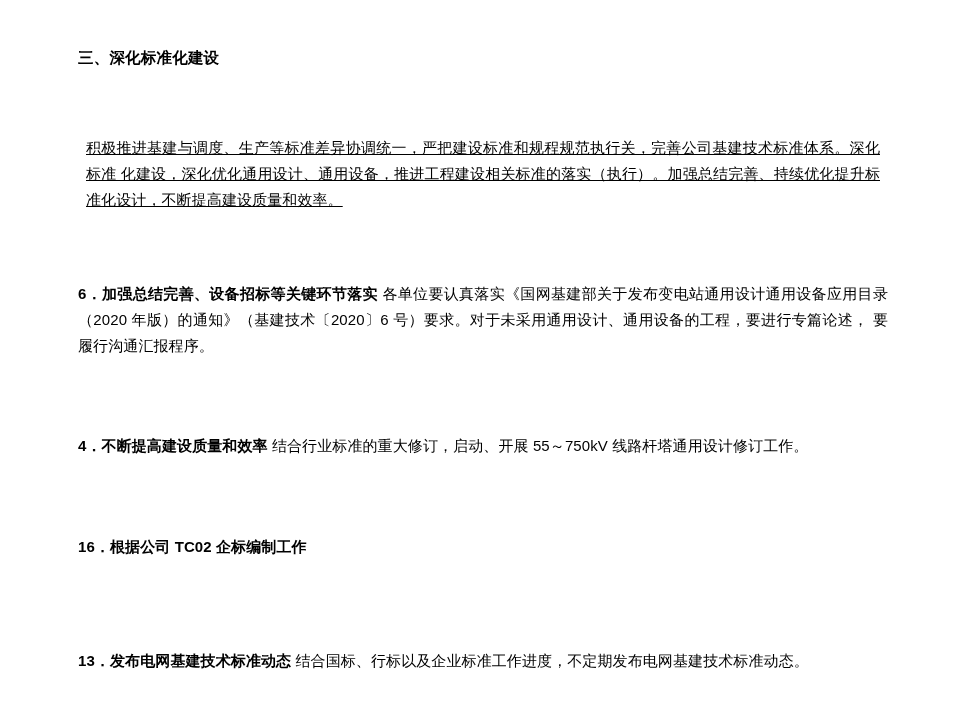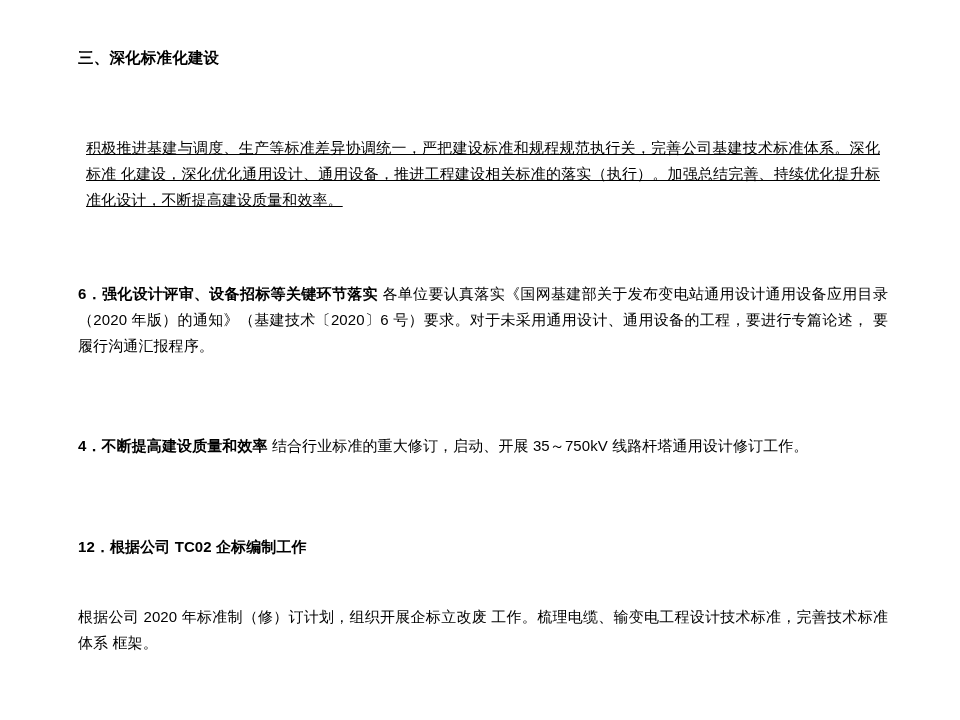--- a/index.html
+++ b/index.html
@@ -51,31 +51,30 @@
 <div class="page">
 
   <div class="section-heading">三、深化标准化建设</div>
 
   <div class="spacer-lg"></div>
 
   <p class="block para-intro">积极推进基建与调度、生产等标准差异协调统一，严把建设标准和规程规范执行关，完善公司基建技术标准体系。深化标准 化建设，深化优化通用设计、通用设备，推进工程建设相关标准的落实（执行）。加强总结完善、持续优化提升标准化设计，不断提高建设质量和效率。</p>
 
   <div class="spacer-md"></div>
 
-  <p class="block mixed"><b>6．</b><b>强化设计评审、设备招标等关键环节落实</b><span> 各单位要认真落实《国网基建部关于发布变电站通用设计通用设备应用目录（2020 年版）的通知》（基建技术〔2020〕6 号）要求。对于未采用通用设计、通用设备的工程，要进行专篇论述， 要履行沟通汇报程序。</span></p>
+  <p class="block mixed"><b>6．</b><b>加强总结完善、设备招标等关键环节落实</b><span> 各单位要认真落实《国网基建部关于发布变电站通用设计通用设备应用目录（2020 年版）的通知》（基建技术〔2020〕6 号）要求。对于未采用通用设计、通用设备的工程，要进行专篇论述， 要履行沟通汇报程序。</span></p>
 
   <div class="spacer-md"></div>
 
-  <p class="block mixed"><b>4．</b><b>不断提高建设质量和效率</b><span> 结合行业标准的重大修订，启动、开展 35～750kV 线路杆塔通用设计修订工作。</span></p>
+  <p class="block mixed"><b>4．</b><b>不断提高建设质量和效率</b><span> 结合行业标准的重大修订，启动、开展 55～750kV 线路杆塔通用设计修订工作。</span></p>
 
   <div class="spacer-md"></div>
 
-  <p class="block mixed"><b>12．</b><b>根据公司 TC02 企标编制工作</b><span></span></p>
+  <p class="block mixed"><b>16．</b><b>根据公司 TC02 企标编制工作</b><span></span></p>
 
   <div class="spacer-xs"></div>
 
-  <p class="block">根据公司 2020 年标准制（修）订计划，组织开展企标立改废 工作。梳理电缆、输变电工程设计技术标准，完善技术标准体系 框架。</p>
 
   <div class="spacer-md"></div>
 
   <p class="block mixed"><b>13．</b><b>发布电网基建技术标准动态</b><span> 结合国标、行标以及企业标准工作进度，不定期发布电网基建技术标准动态。</span></p>
 
 </div>
 
 </body></html>

